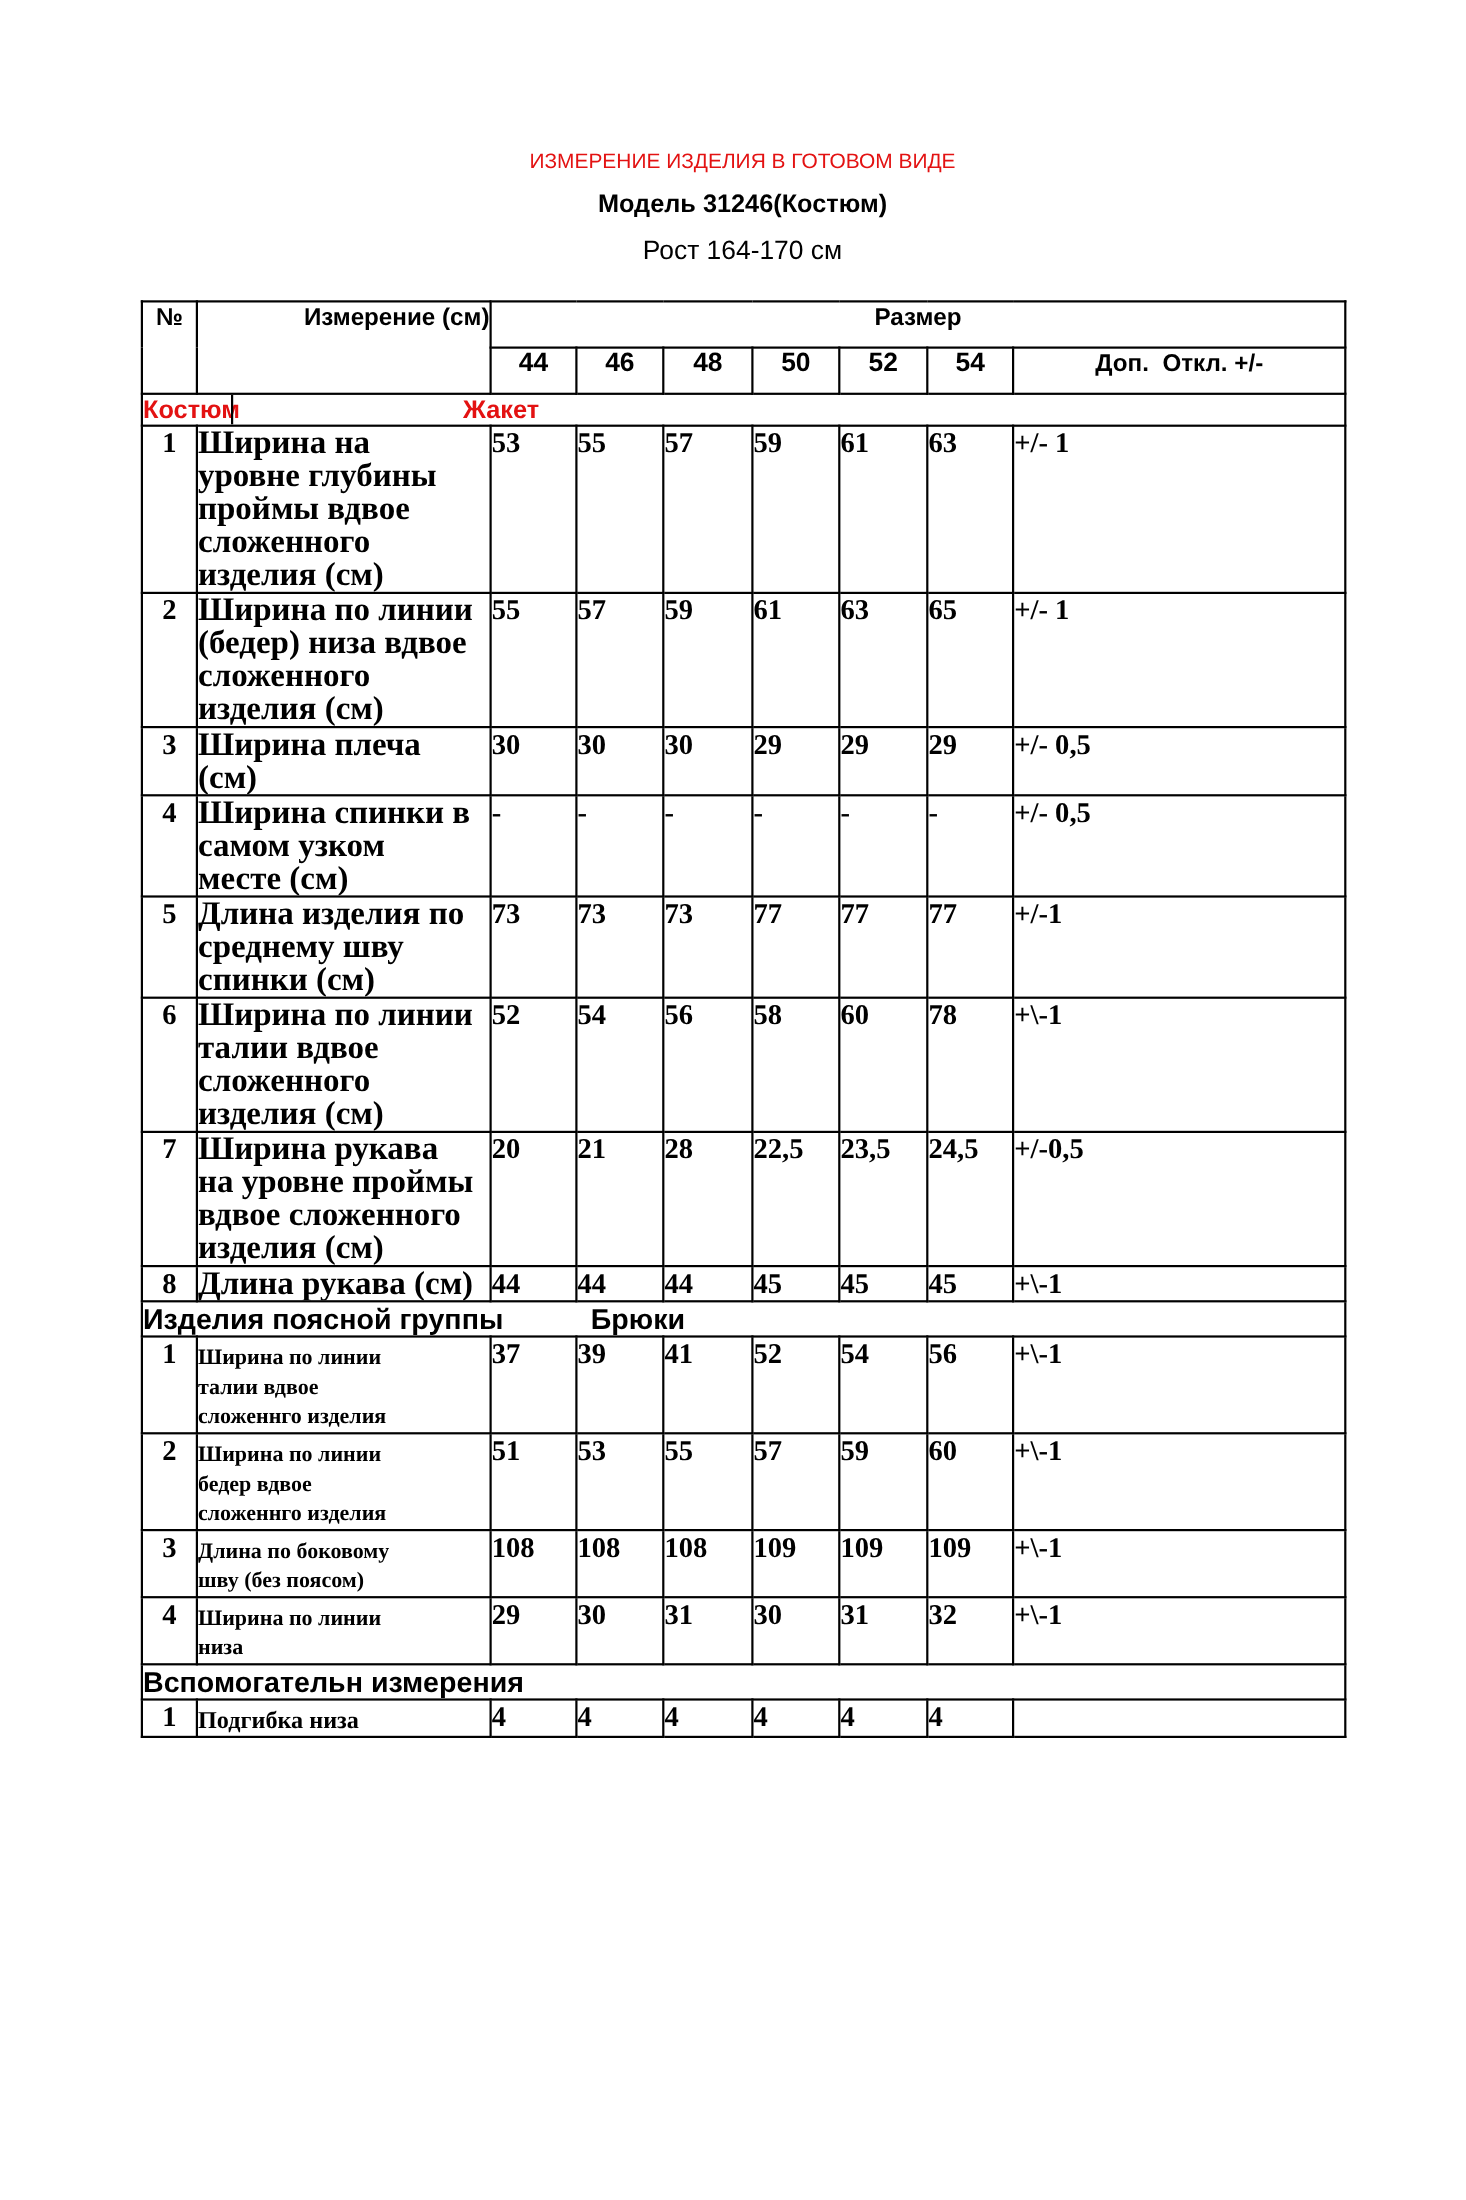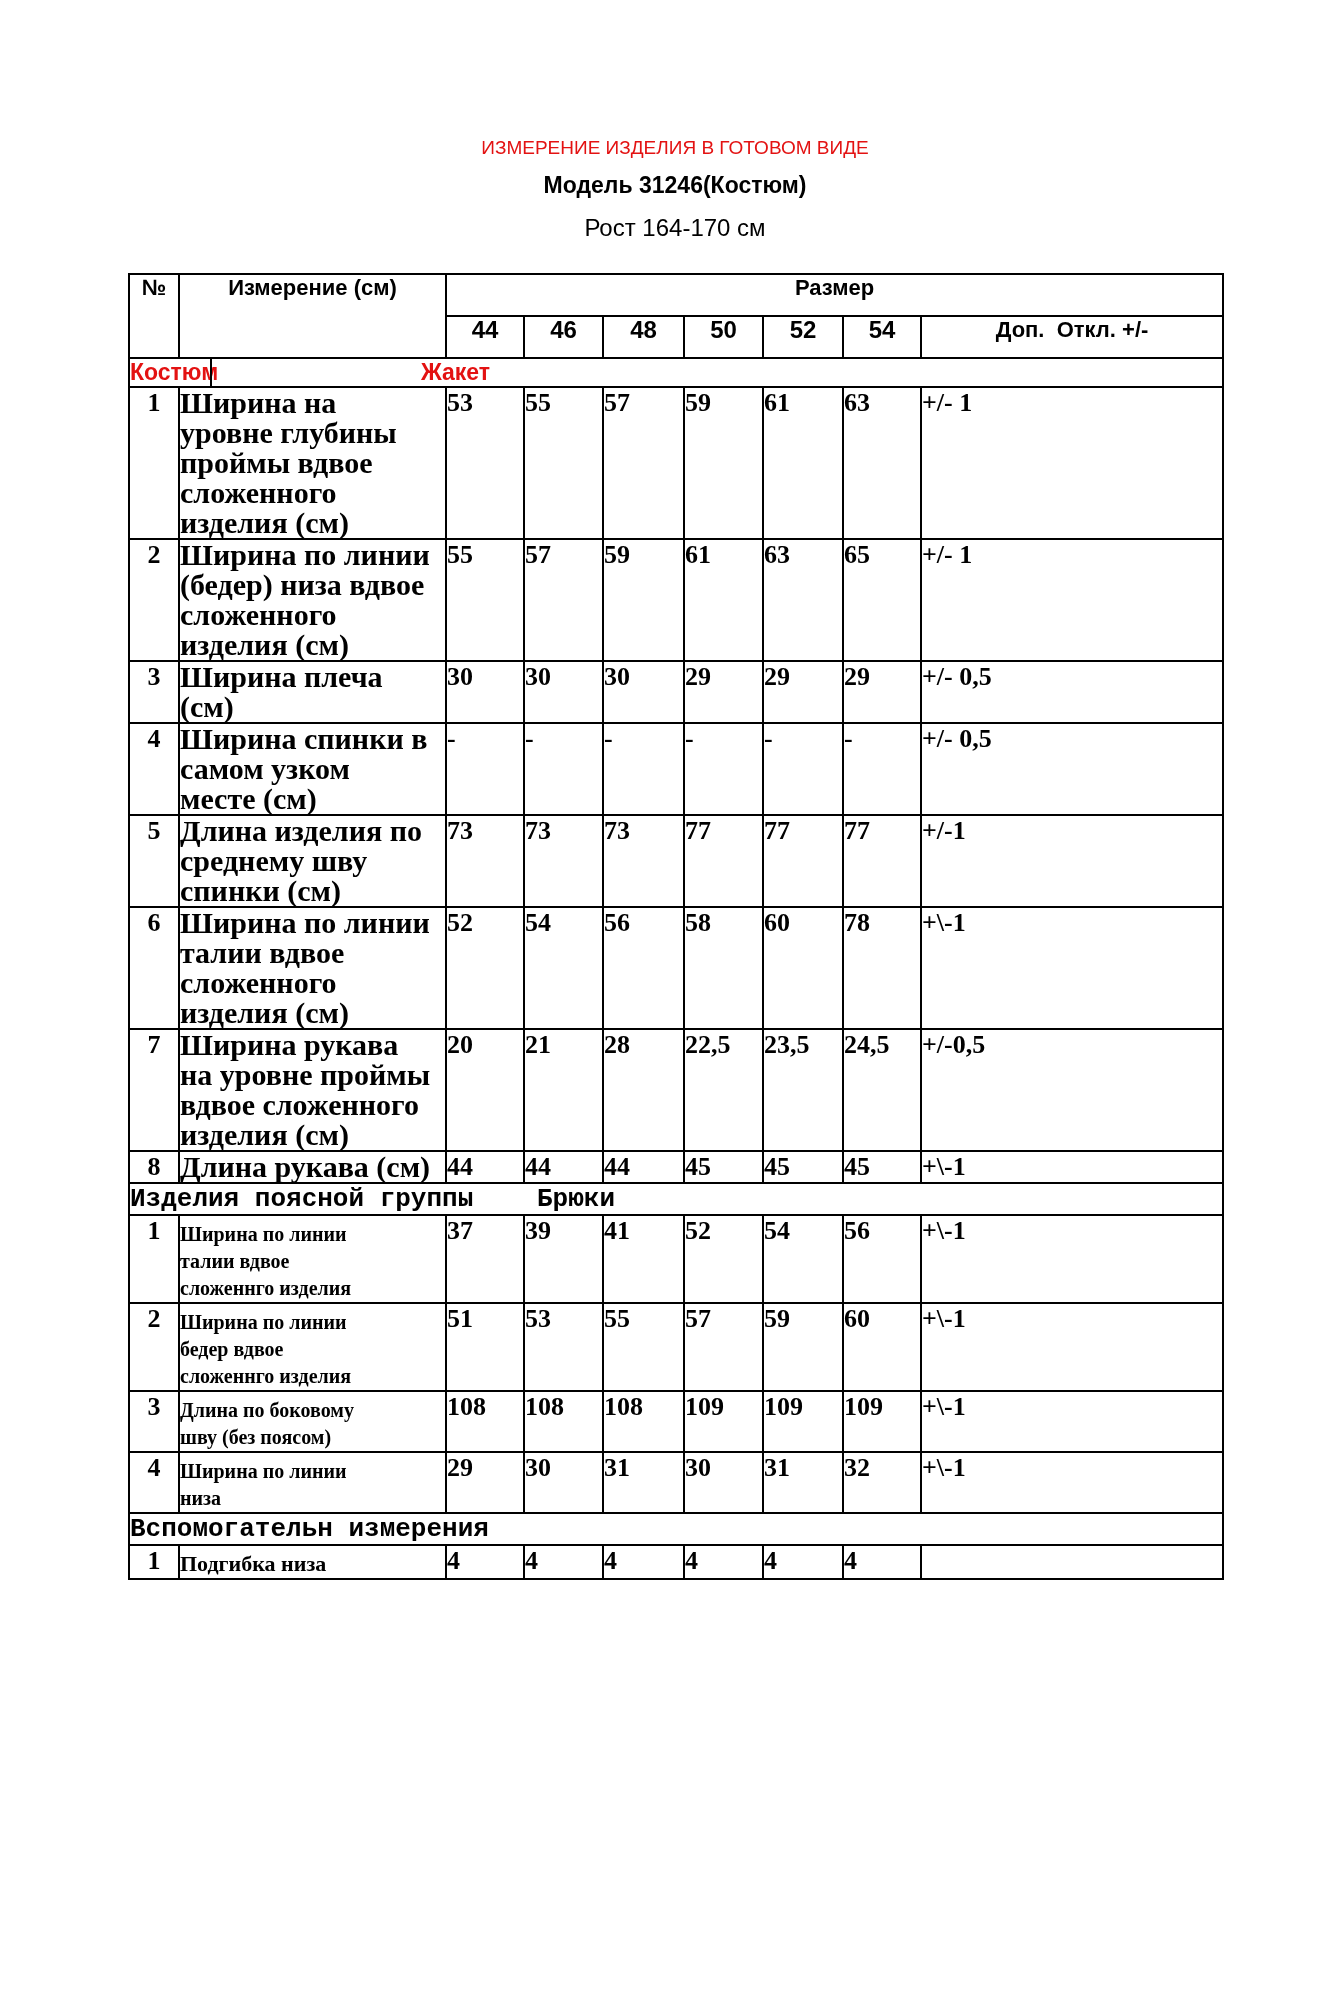--- a/index.html
+++ b/index.html
@@ -45,41 +45,41 @@
     border: 2px solid #000;
     vertical-align: top;
     padding: 0;
     overflow: hidden;
   }
   
   th.th { font-weight: bold; font-size: 22px; line-height: 26px; text-align: center; }
   tr.hrow1 th { height: 40px; }
   tr.hrow2 th { height: 40px; }
   th.th-num { padding-top: 5px; }
-  th.th-meas { text-align: center; padding: 5px 0 0 10px; }
+  th.th-meas { text-align: right; padding: 5px 0 0 10px; }
   th.th-size-group { padding-top: 5px; margin-top: 28px; }
   th.th-size { font-size: 24px; padding-top: 5px; }
   th.th-tol { white-space: pre; padding-top: 7px; }
   
   td.suit-band {
     position: relative;
     color: var(--accent-red);
     font-weight: bold;
     font-size: 23px;
     line-height: 27px;
     padding: 3px 0 3px 94px;
   }
   td.suit-band::before {
     content: ""; position: absolute; left: 80px; top: 0; bottom: 0;
     width: 2px; background: #000;
   }
   .suit-left { display: inline-block; width: 291px; }
   
   td.section-band {
-    font-family: Liberation Mono, monospace;
+    font-family: Liberation Sans, sans-serif;
     font-weight: bold;
     font-size: 26px;
     line-height: 30px;
     padding: 2px 0 4px 8px;
   }
   .waist-left { display: inline-block; width: 407px; }
   
   td.num {
     font-family: "Liberation Serif", serif; font-weight: bold;
     font-size: 26px; line-height: 30px; text-align: center; padding-top: 3px;

